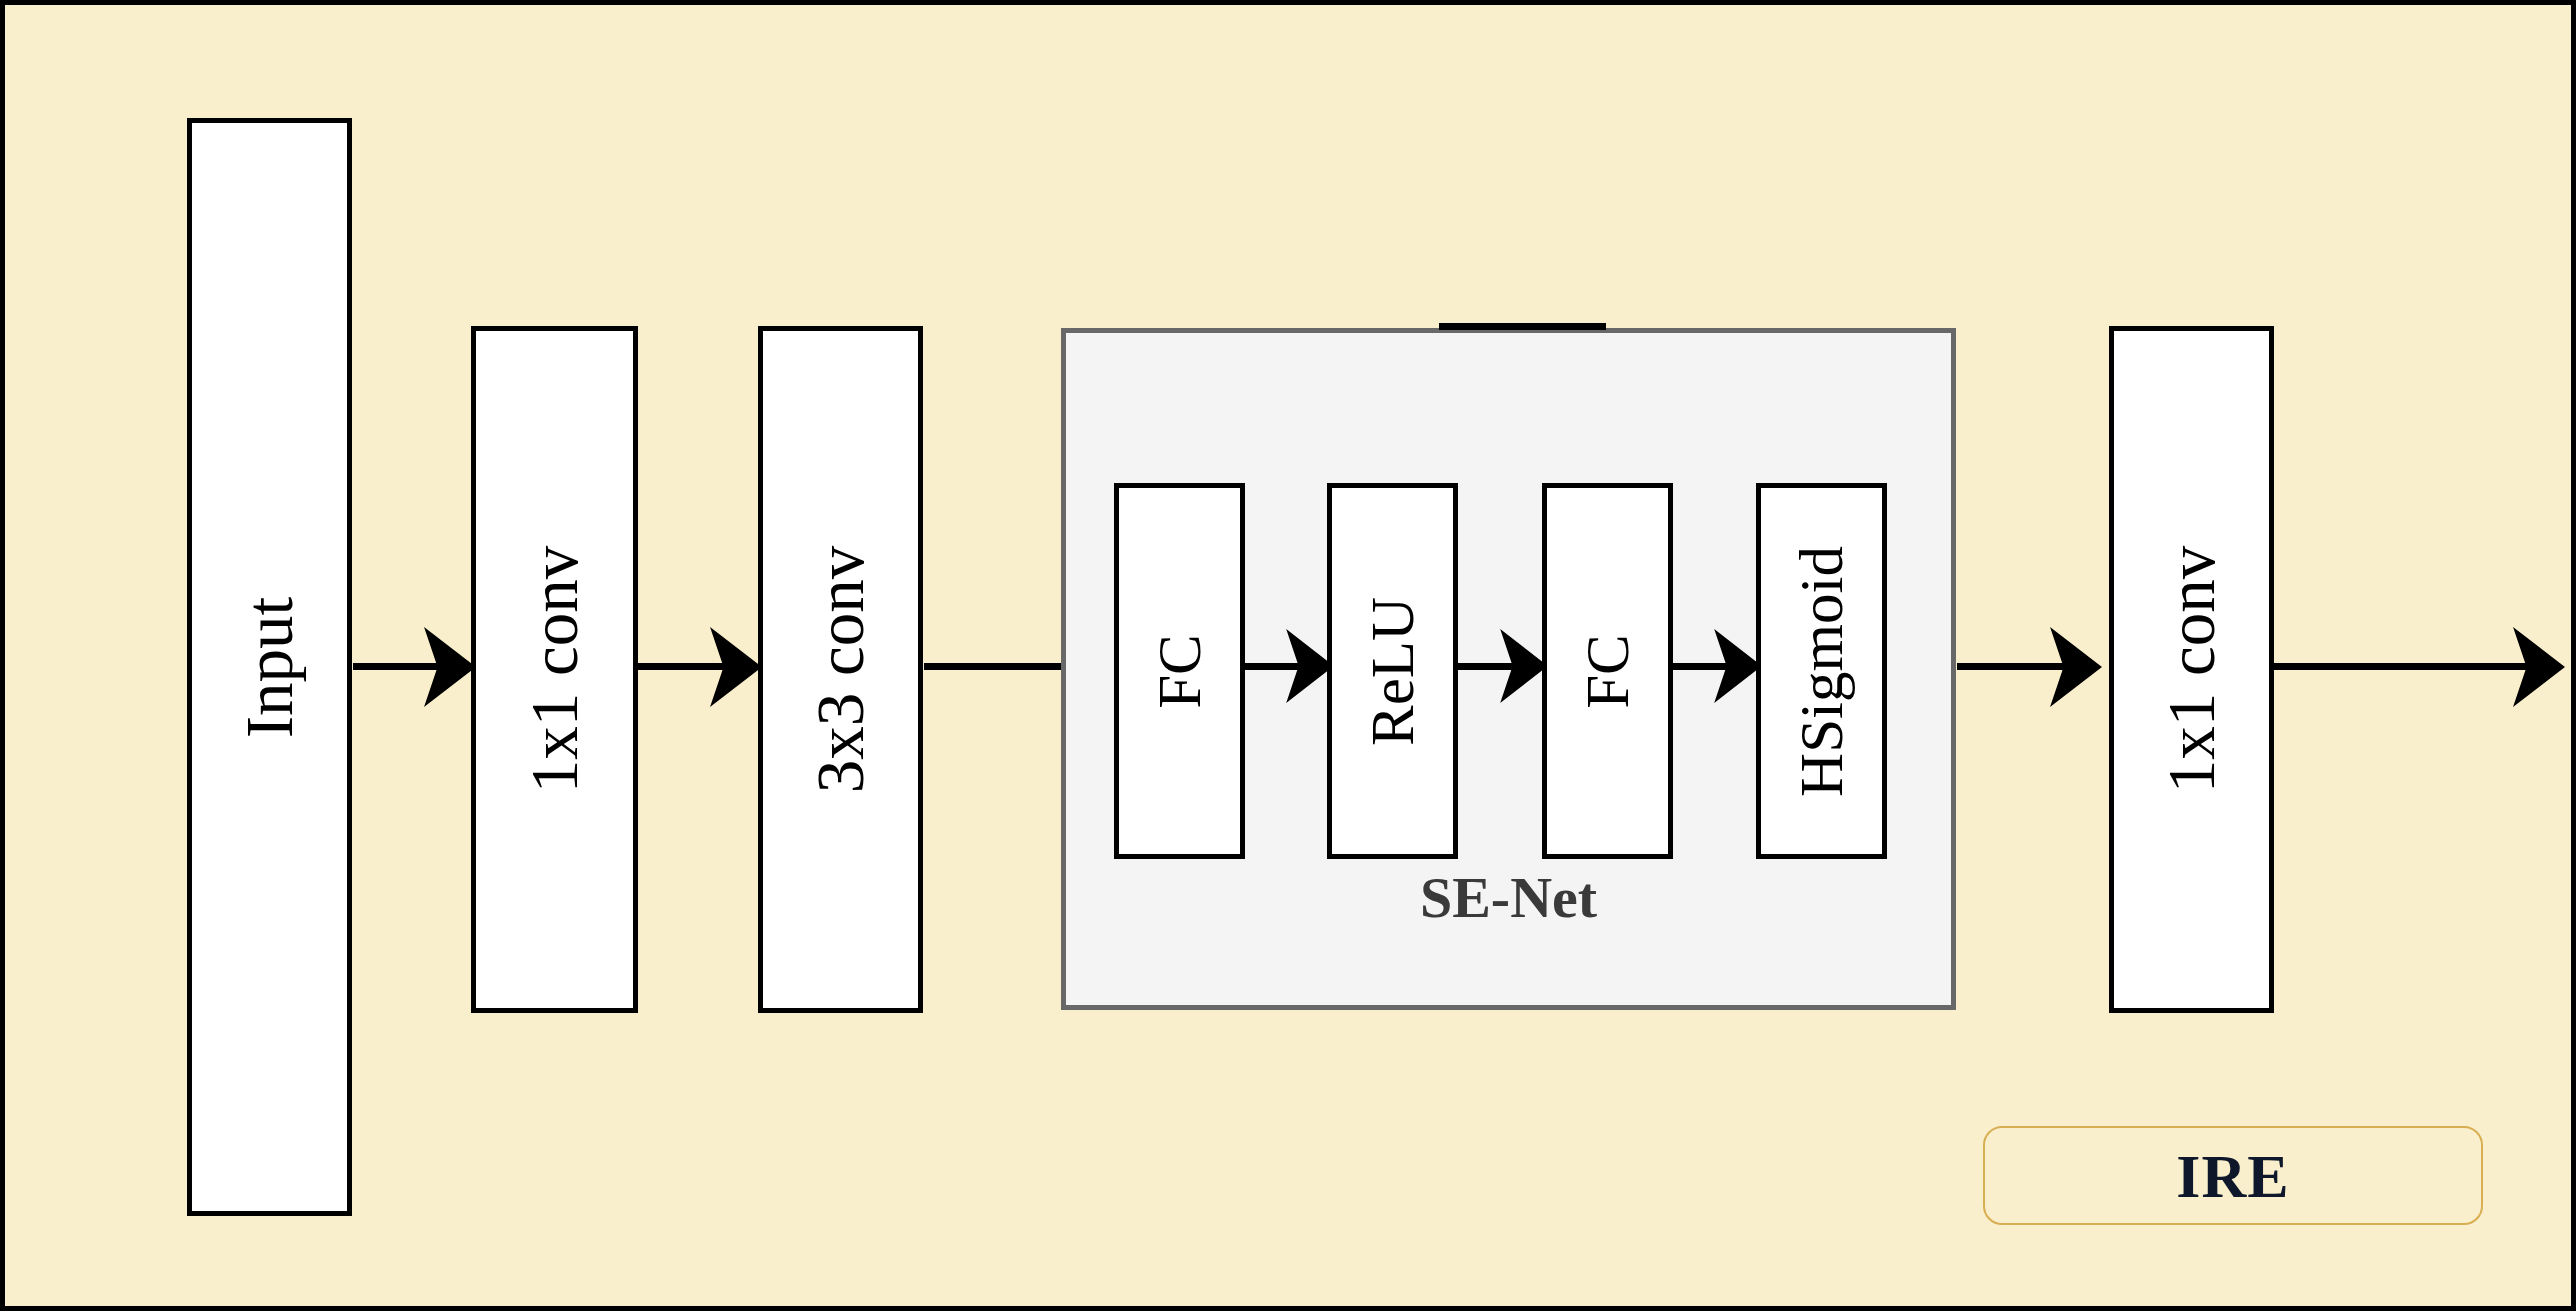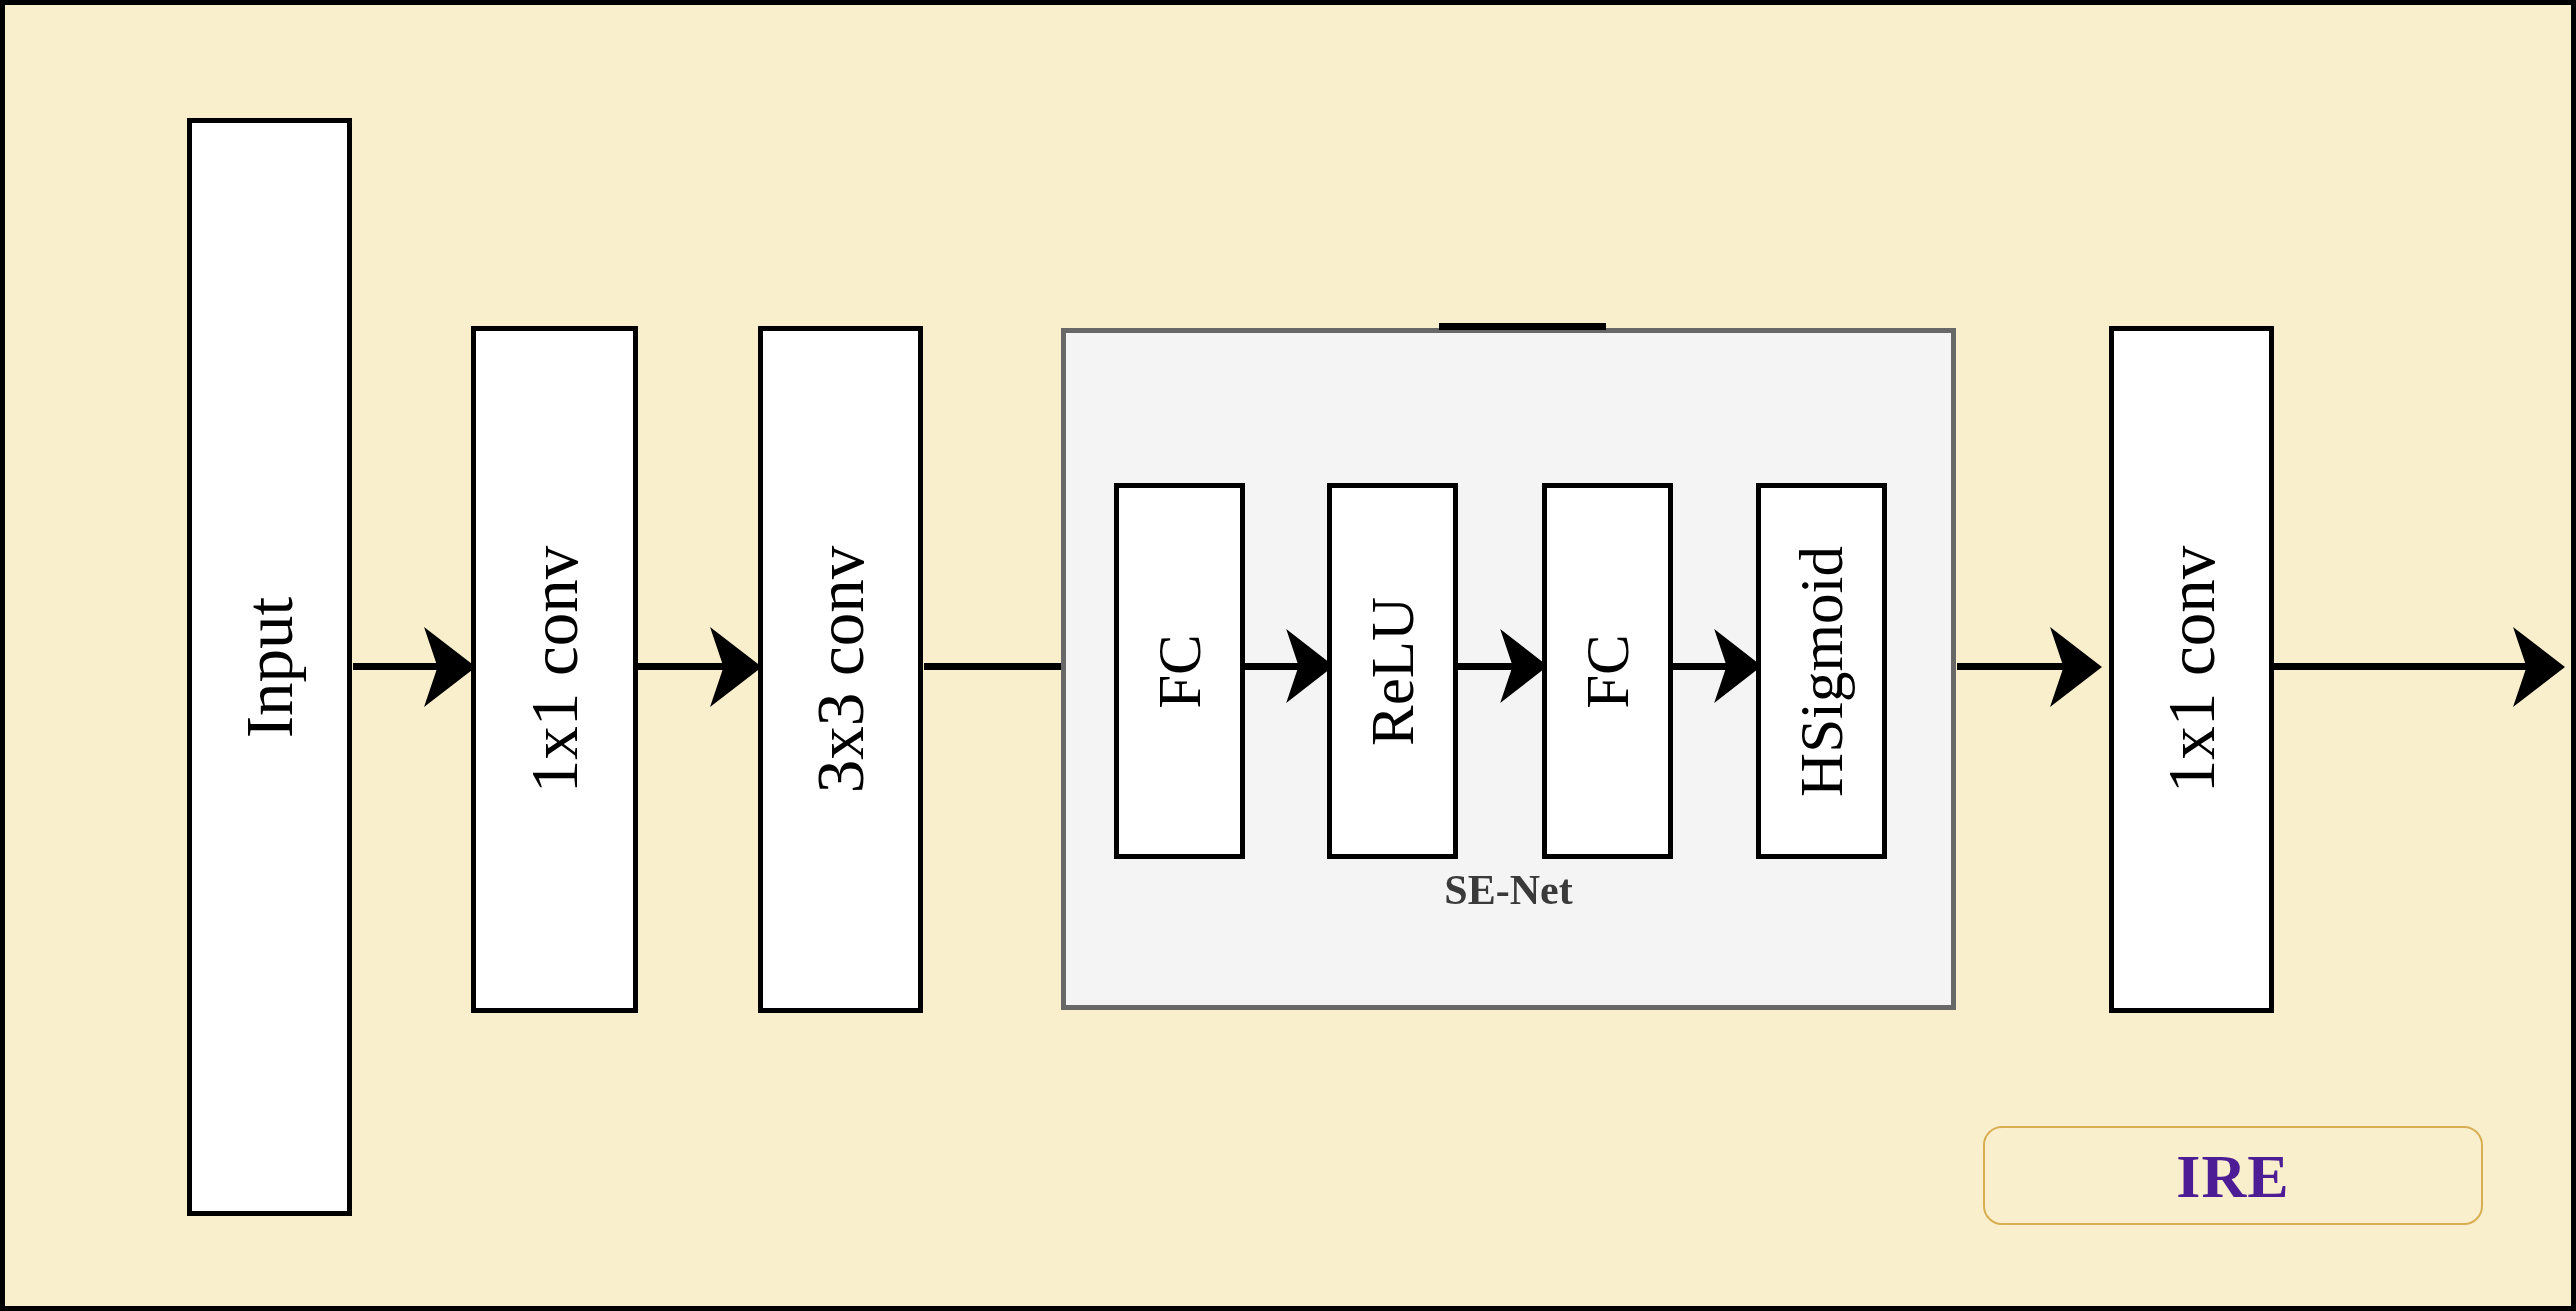--- a/index.html
+++ b/index.html
@@ -57,21 +57,21 @@
     background: #000000;
   }
   #senet-caption {
     position: absolute;
     left: 1056px;
     top: 864px;
     width: 895px;
     text-align: center;
     color: #3A3A3A;
     font-weight: bold;
-    font-size: 42px;
+    font-size: 58px;
     font-family: "Liberation Serif", "DejaVu Serif", serif;
     line-height: 1;
   }
 
   
   .conn-line {
     position: absolute;
     height: 7.3px;
     background: #000000;
   }
@@ -91,21 +91,21 @@
     height: 99px;
     border: 2.1px solid #D8AE52;
     border-radius: 19px;
     background: #FAEFCD;
     box-sizing: border-box;
     display: flex;
     align-items: center;
     justify-content: center;
   }
   #ire-label {
-    color: #4c1d95;
+    color: #0f172a;
     font-weight: bold;
     font-size: 62px;
     font-family: "Liberation Serif", "DejaVu Serif", serif;
     letter-spacing: 1px;
     line-height: 1;
   }
 </style>
 </head>
 <body>
 

